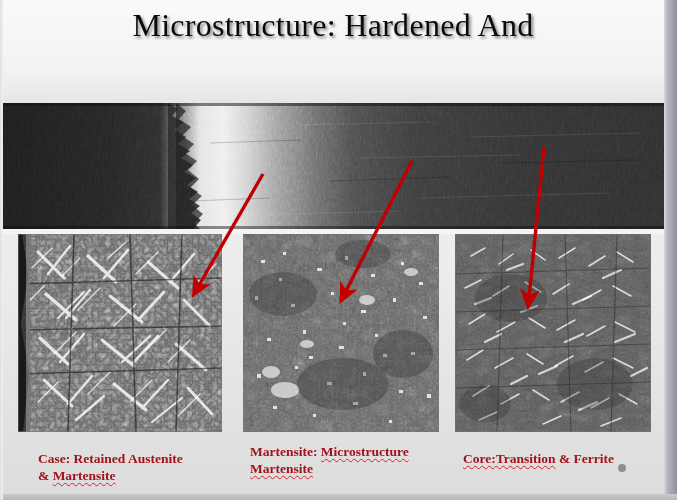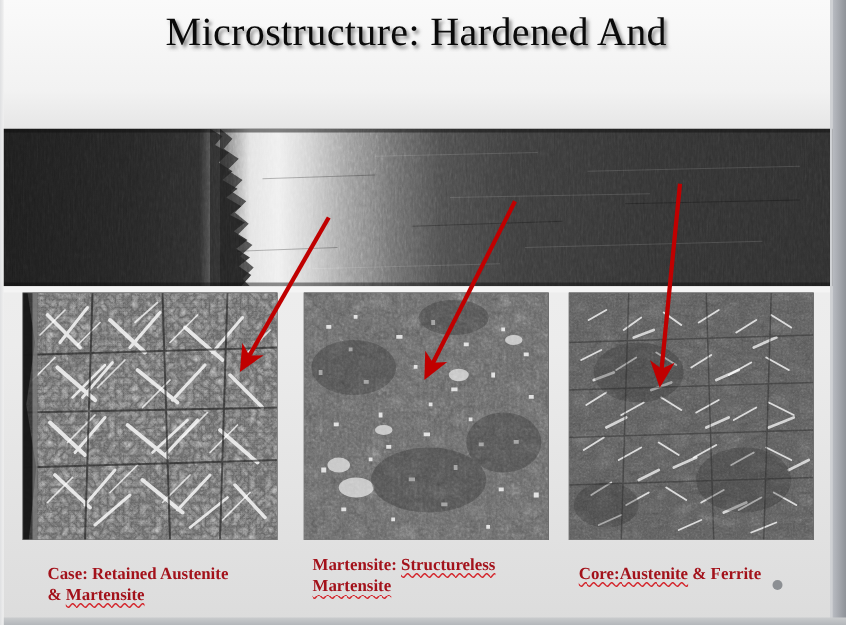--- a/index.html
+++ b/index.html
@@ -436,26 +436,26 @@
     <line x1="412" y1="161" x2="345" y2="293" stroke="#c00000" stroke-width="3.4" marker-end="url(#ah)"></line>
     <line x1="544" y1="147" x2="529" y2="298" stroke="#c00000" stroke-width="3.4" marker-end="url(#ah)"></line>
   </svg>
 
   <div class="caption" id="cap1">
     <span>Case: Retained Austenite</span><br>
     <span>&amp; </span><span class="sq">Martensite</span>
   </div>
 
   <div class="caption" id="cap2">
-    <span>Martensite: </span><span class="sq">Structureless</span><br>
+    <span>Martensite: </span><span class="sq">Microstructure</span><br>
     <span class="sq">Martensite</span>
   </div>
 
   <div class="caption" id="cap3">
-    <span class="sq">Core:Austenite</span><span> &amp; Ferrite</span>
+    <span class="sq">Core:Transition</span><span> &amp; Ferrite</span>
   </div>
 
   <div class="dot"></div>
 
   <div class="edge-right-inner"></div>
   <div class="edge-right"></div>
   <div class="edge-bottom"></div>
   <div class="edge-left"></div>
 </div>
 

